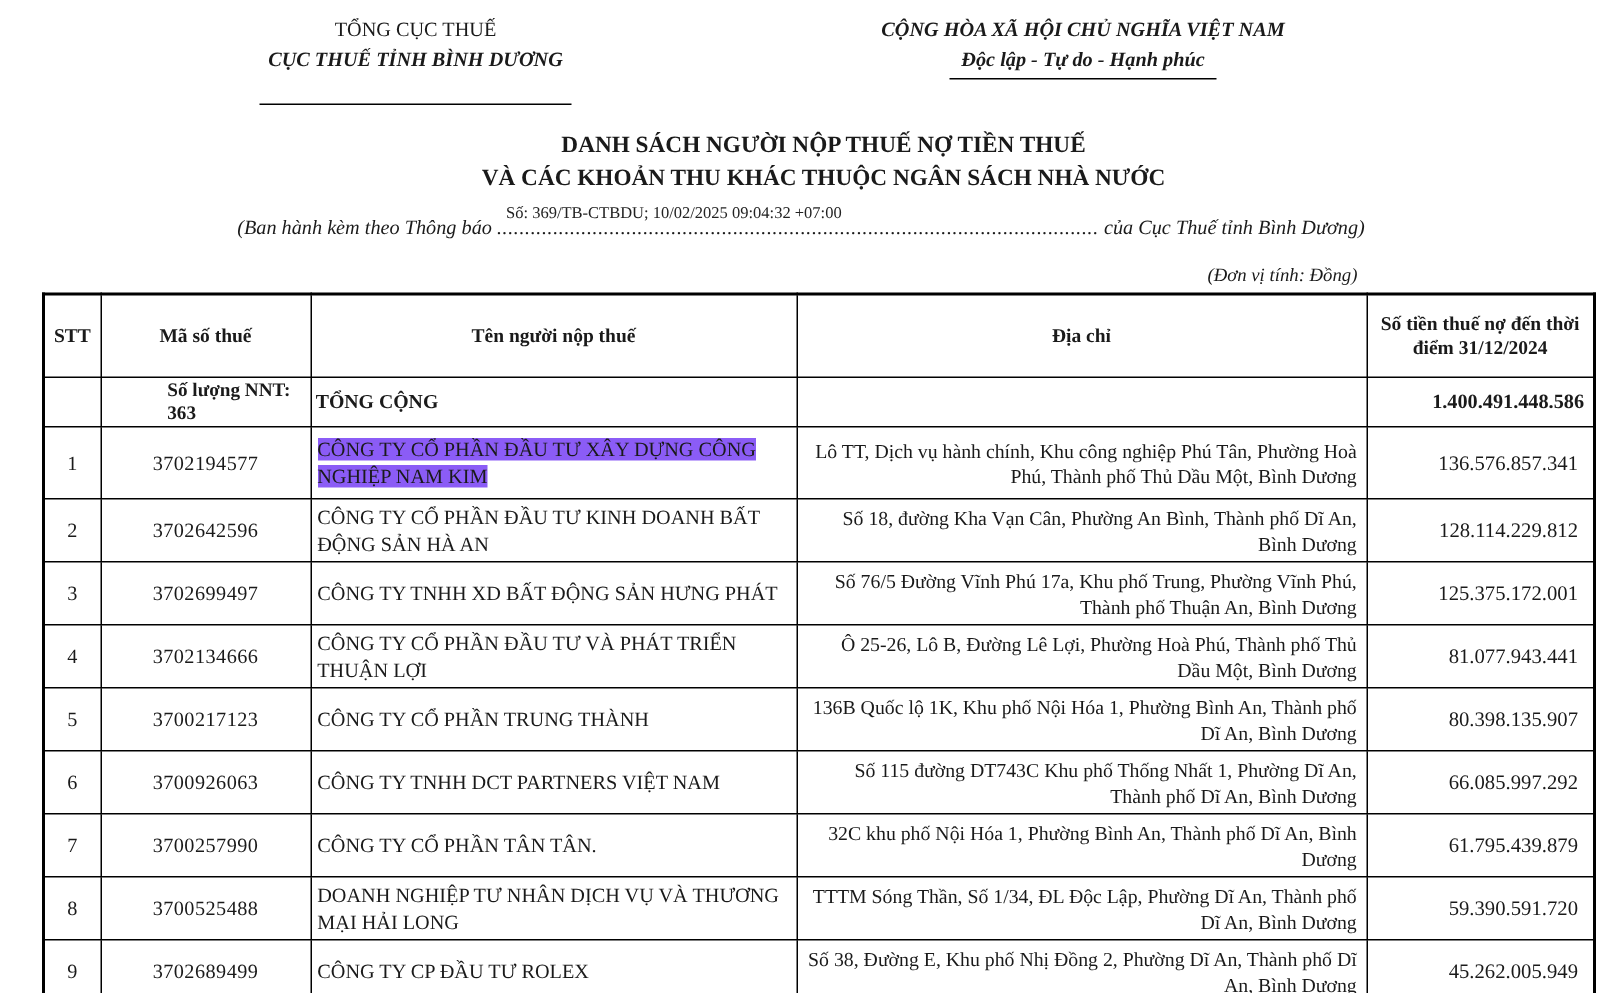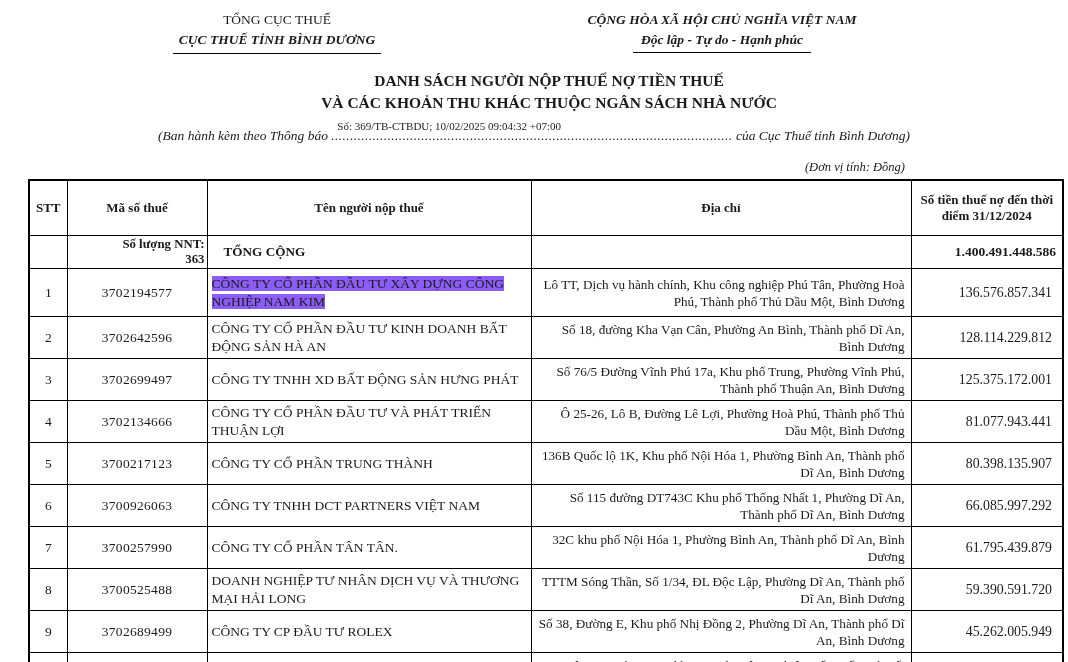--- a/index.html
+++ b/index.html
@@ -6,21 +6,21 @@
   body{
     width:1068px;height:662px;overflow:hidden;background:#ffffff;
     font-family:"Liberation Serif","DejaVu Serif",serif;color:#1a1a1a;
   }
   .page{position:relative;width:1068px;height:662px;}
   .bold{font-weight:bold;font-style:italic;}
   
   .header-row{display:flex;padding-top:10px;}
   .header-left{margin-left:77px;width:400px;text-align:center;font-size:13.5px;line-height:1.5;}
   .header-right{margin-left:40px;width:410px;text-align:center;font-size:13.5px;line-height:1.5;}
-  .u-short{display:inline-block;border-bottom:1.6px solid #000;padding:0 6px 2px 6px;}
+  .u-short{display:inline-block;border-bottom:1.6px solid #000;padding:0 6px 18px 6px;}
   .u-full{display:inline-block;border-bottom:1.8px solid #000;padding:0 8px 1px 8px;}
   
   .doc-title{margin-top:16px;margin-left:30px;text-align:center;font-weight:bold;font-size:15.5px;line-height:1.45;}
   
   .subtitle{margin-top:14px;text-align:center;font-style:italic;font-size:13.5px;white-space:nowrap;}
   .fill{display:inline-block;position:relative;}
   .doc-no{position:absolute;left:6px;bottom:12px;font-style:normal;font-size:11px;white-space:nowrap;color:#222;}
   .dots{font-size:13px;letter-spacing:.5px;}
   
   .unit-note{margin-top:16px;margin-right:163px;text-align:right;font-style:italic;font-size:12.5px;}
@@ -28,22 +28,22 @@
   table{border-collapse:collapse;margin-left:28px;margin-top:4px;table-layout:fixed;border:2px solid #000;}
   th,td{border:1.5px solid #000;vertical-align:middle;overflow:hidden;}
   th{font-size:13px;font-weight:bold;height:50px;padding:2px 4px;}
   td{font-size:13.5px;height:37px;}
   td.stt{text-align:center;}
   td.code{text-align:center;letter-spacing:.3px;}
   td.name{text-align:left;padding:2px 4px;line-height:1.3;}
   td.addr{text-align:right;padding:2px 6px;line-height:1.3;font-size:13.2px;}
   td.amt{text-align:right;padding-right:10px;font-size:13.8px;}
   tr.summary td{height:18px;font-weight:bold;}
-  tr.summary td.count{text-align:right;font-size:12.8px;padding-right:2px;padding-left:44px;}
-  tr.summary td.tlabel{text-align:left;font-size:13.2px;padding-left:16px;}
+  tr.summary td.count{font-size:12.8px;padding-right:2px;padding-left:44px;}
+  tr.summary td.tlabel{text-align:left;font-size:13.2px;padding-left:3px;}
   tr.summary td.amt{font-size:13.5px;padding-right:6px;}
   tr.first td{height:43px;}
   .sel{background:#8b5cf6;}
 </style>
 </head>
 <body>
 
 <div class="page">
 
   <div class="header-row">

